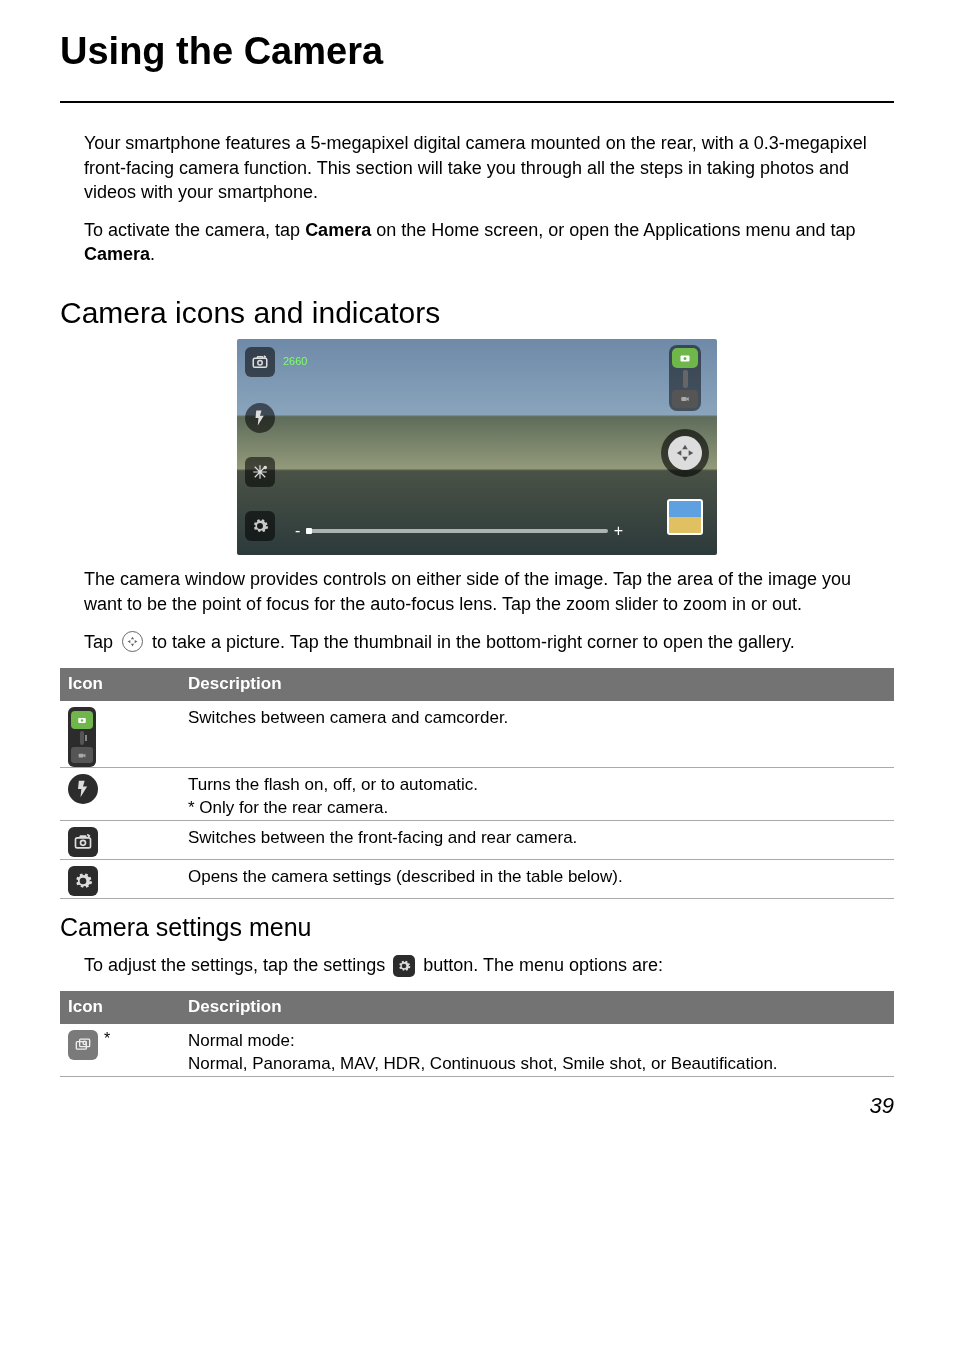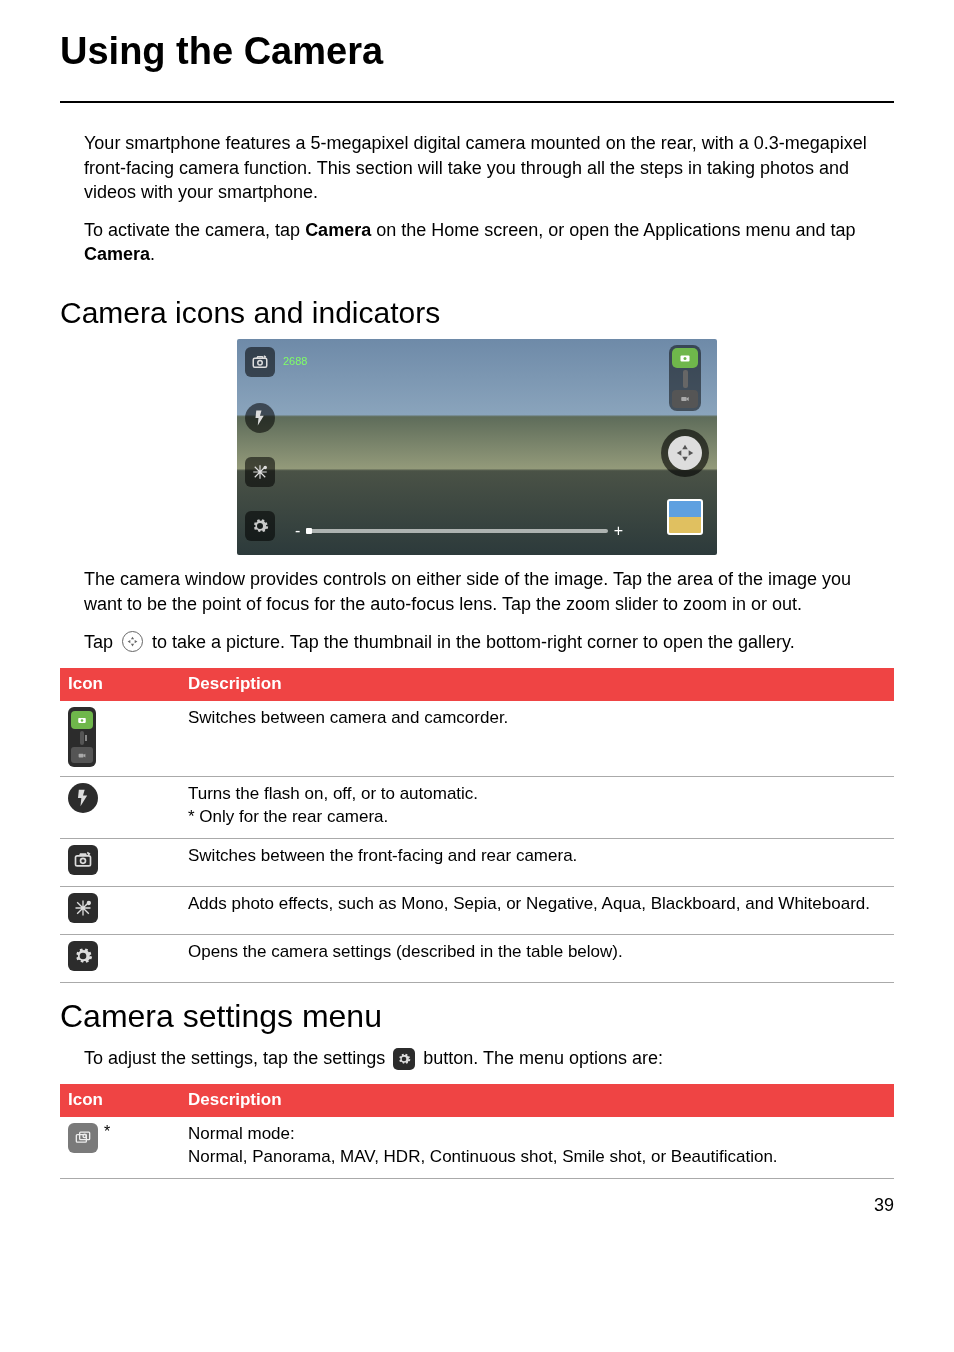--- a/index.html
+++ b/index.html
@@ -21,57 +21,57 @@
       margin-bottom: 28px;
       margin-top: 6px;
     }
     h2 {
       font-size: 30px;
       font-weight: normal;
       margin-top: 26px;
       margin-bottom: 6px;
     }
     h3 {
-      font-size: 32px;
+      font-size: 25px;
       font-weight: normal;
       margin-top: 12px;
       margin-bottom: 8px;
     }
     .para {
       margin-bottom: 14px;
       padding-left: 24px;
       font-size: 18px;
     }
     .shutter-inline {
       width: 21px; height: 21px; border: 1.5px solid #666; border-radius: 50%;
       margin: 0 4px; display: inline-flex; align-items: center; justify-content: center;
     }
     .shutter-inline svg { width: 13px; height: 13px; }
     .tbl { width: 100%; border-collapse: collapse; margin-bottom: 8px; }
     .tbl th {
-      background: #ef4444; color: #fff; text-align: left; font-weight: bold;
+      background: #737373; color: #fff; text-align: left; font-weight: bold;
       padding: 5px 8px; font-size: 17px;
     }
     .tbl th.icon-col { width: 120px; }
-    .tbl td { vertical-align: top; padding: 6px 8px 9px 8px; border-bottom: 1px solid #aaa; font-size: 17px; }
+    .tbl td { vertical-align: top; padding: 6px 8px 0 8px; border-bottom: 1px solid #aaa; font-size: 17px; }
     .tbl td.icon-cell { width: 120px; text-align: left; padding-left: 8px; }
     .iconbox {
       display: inline-flex; align-items: center; justify-content: center;
       width: 30px; height: 30px; background: #2c2c2c; border-radius: 6px;
       color: #eee;
     }
     .iconbox svg { width: 20px; height: 20px; }
     .iconbox-sm { width: 22px; height: 22px; border-radius: 5px; }
     .iconbox-sm svg { width: 14px; height: 14px; }
     .toggle-col { display: inline-flex; flex-direction: column; align-items: center; gap: 2px; background: #2c2c2c; padding: 4px 3px; border-radius: 6px; }
     .toggle-cam { width: 22px; height: 18px; background: #6fb74b; border-radius: 4px; display:flex; align-items:center; justify-content:center;}
     .toggle-mid { width: 4px; height: 14px; background:#555; border-radius:2px; position:relative;}
     .toggle-mid::after{content:''; position:absolute; right:-3px; top:4px; width:2px; height:6px; background:#888;}
     .toggle-vid { width: 22px; height: 16px; background: #555; border-radius: 3px; display:flex; align-items:center; justify-content:center;}
-    .pagenum { text-align: right; margin-top: 14px; font-size: 18px; }
+    .pagenum { text-align: right; margin-top: 14px; font-size: 22px; font-style: italic; }
     .inline-icon { vertical-align: middle; display:inline-flex; margin: 0 3px;}
     .screenshot {
       width: 480px; height: 216px; margin: 6px auto 12px auto; position: relative;
       background: linear-gradient(to bottom, #6e8aa8 0%, #8aa4bc 35%, #5e6c5a 36%, #939a7a 60%, #4a5246 61%, #2c3a3b 100%);
       display:block; border-radius:2px;
     }
     .ss-left { position:absolute; left:8px; top:8px; display:flex; flex-direction:column; gap:8px; }
     .ss-left .lbtn { width:30px; height:30px; background:rgba(0,0,0,0.55); border-radius:6px; display:flex; align-items:center; justify-content:center; color:#ddd;}
     .ss-left .lbtn svg{width:18px;height:18px;}
     .ss-left .count{ color:#7fff66; font-size:11px; margin-left:4px; margin-top:-2px;}
@@ -107,21 +107,21 @@
   <div class="ss-left">
     <div class="ss-left-row">
       <div class="lbtn">
         <svg viewBox="0 0 24 24" fill="none" stroke="currentColor" stroke-width="2">
             <rect x="3" y="7" width="18" height="12" rx="2"></rect>
             <circle cx="12" cy="13" r="3"></circle>
             <path d="M8 7l1-2h6l1 2"></path>
             <path d="M17 4l2 1-1 2"></path>
           </svg>
       </div>
-      <span class="count">2688</span>
+      <span class="count">2660</span>
     </div>
     <div class="lbtn" style="margin-top:18px;border-radius:50%;">
       <svg viewBox="0 0 24 24" fill="currentColor">
           <path d="M7 2l-1 10h4l-1 10 8-13h-5l2-7z"></path>
         </svg>
     </div>
     <div class="lbtn" style="margin-top:16px;">
       <svg viewBox="0 0 24 24" fill="none" stroke="currentColor" stroke-width="1.6">
           <path d="M12 3v18M3 12h18M5 5l14 14M19 5L5 19"></path>
           <circle cx="19" cy="6" r="1.5" fill="currentColor"></circle>
@@ -225,31 +225,20 @@
               <path d="M8 7l1-2h6l1 2"></path>
               <path d="M17 3l2.5 1.5L18 7"></path>
             </svg>
       </span>
     </td>
     <td>Switches between the front-facing and rear camera.</td>
   </tr>
   <tr>
     <td class="icon-cell">
       <span class="iconbox">
-        <svg viewBox="0 0 24 24" fill="none" stroke="#ddd" stroke-width="1.6">
-              <path d="M12 3v18M3 12h18M5 5l14 14M19 5L5 19"></path>
-              <circle cx="19" cy="6" r="1.8" fill="#ddd"></circle>
-            </svg>
-      </span>
-    </td>
-    <td>Adds photo effects, such as Mono, Sepia, or Negative, Aqua, Blackboard, and Whiteboard.</td>
-  </tr>
-  <tr>
-    <td class="icon-cell">
-      <span class="iconbox">
         <svg viewBox="0 0 24 24" fill="#ddd">
               <circle cx="12" cy="12" r="3" fill="#2c2c2c"></circle>
               <path d="M12 8a4 4 0 100 8 4 4 0 000-8zm9 4l2 1-1 3-2-.5a8 8 0 01-1.5 1.5l.5 2-3 1-1-2a8 8 0 01-2 0l-1 2-3-1 .5-2A8 8 0 017 16.5L5 17l-1-3 2-1a8 8 0 010-2l-2-1 1-3 2 .5A8 8 0 018.5 6L8 4l3-1 1 2a8 8 0 012 0l1-2 3 1-.5 2A8 8 0 0119 7.5l2-.5 1 3-2 1a8 8 0 010 2z"></path>
             </svg>
       </span>
     </td>
     <td>Opens the camera settings (described in the table below).</td>
   </tr>
 </tbody>
   </table>

